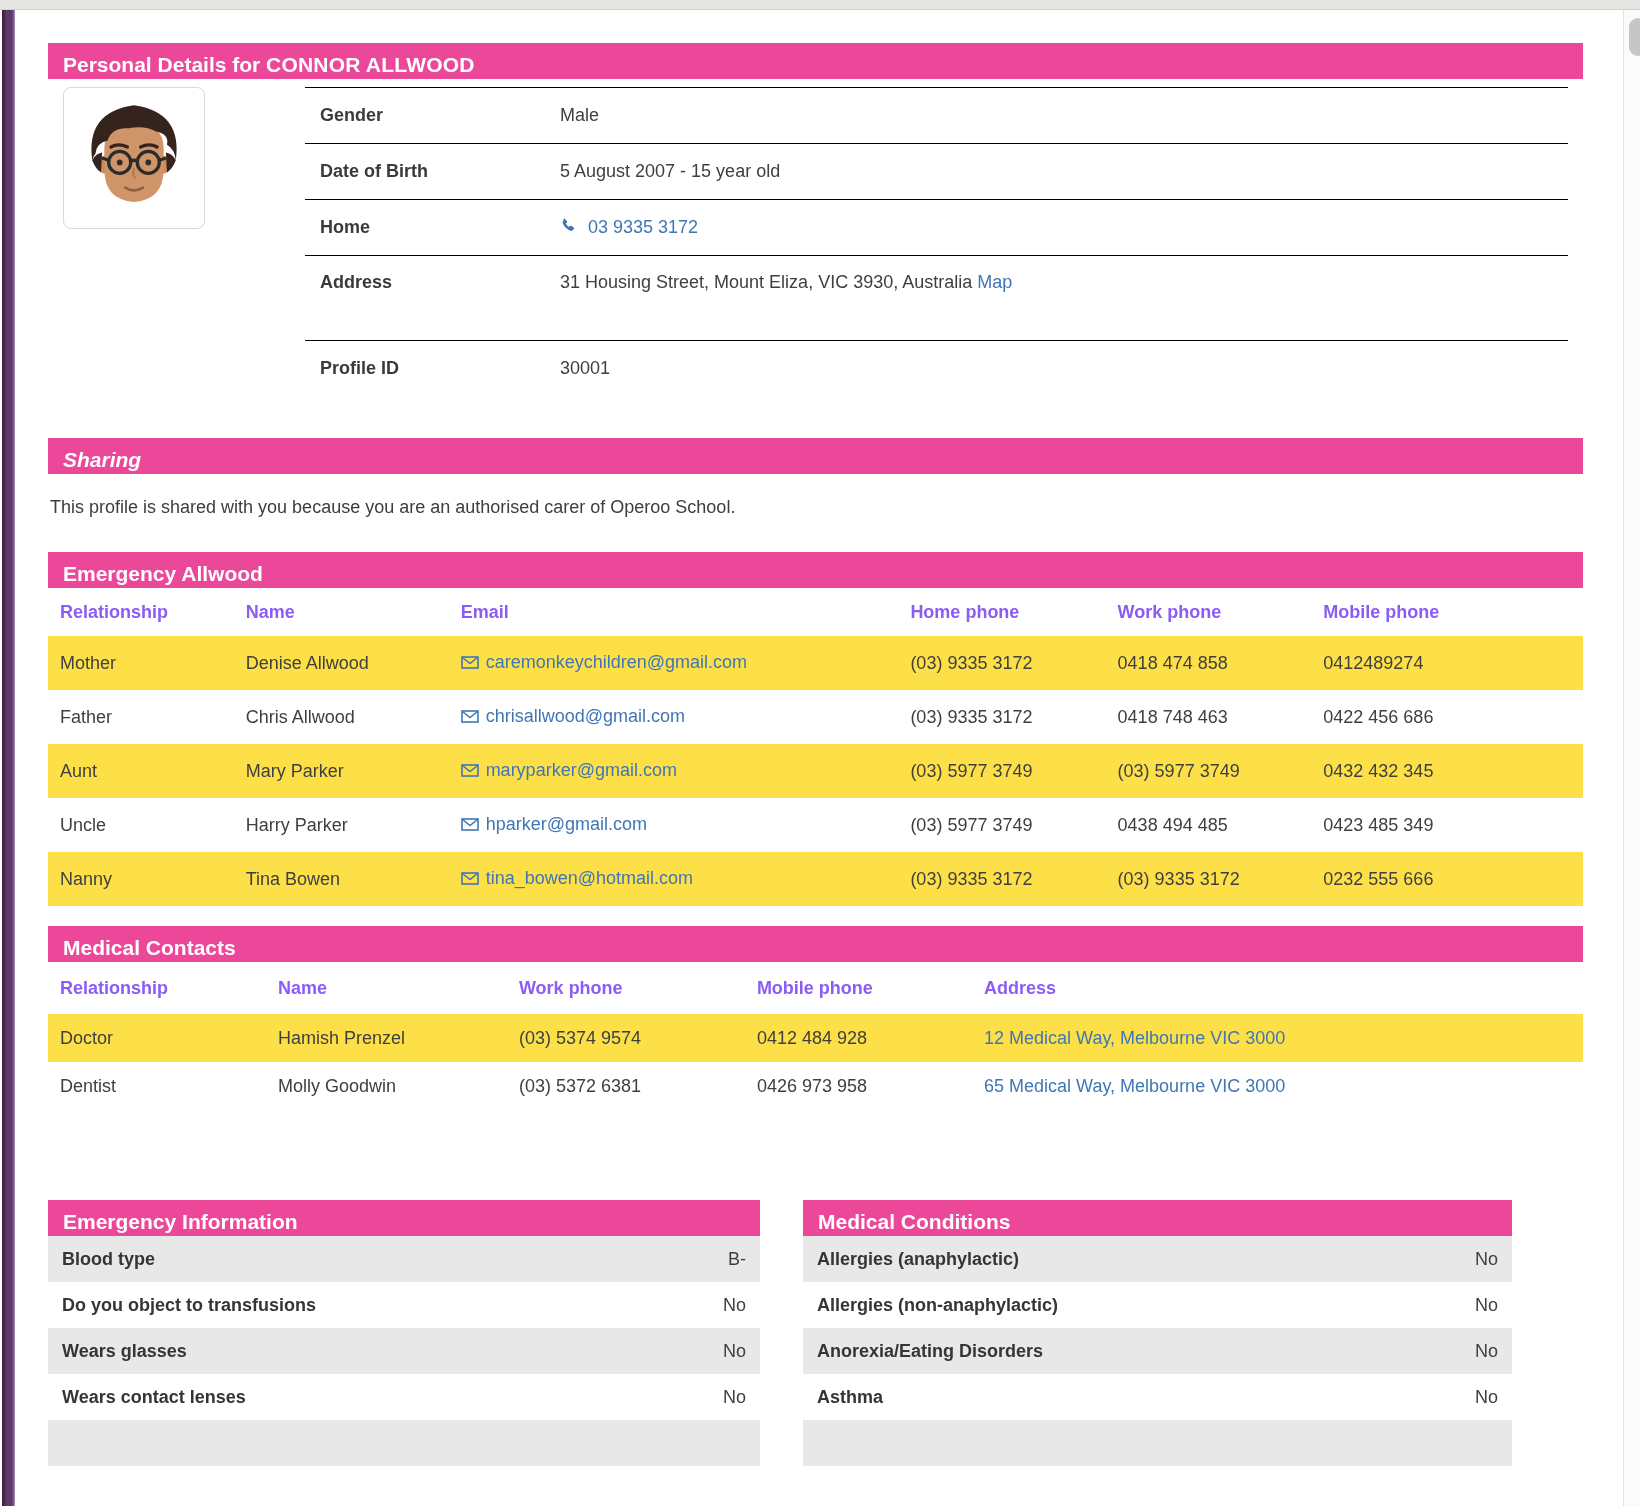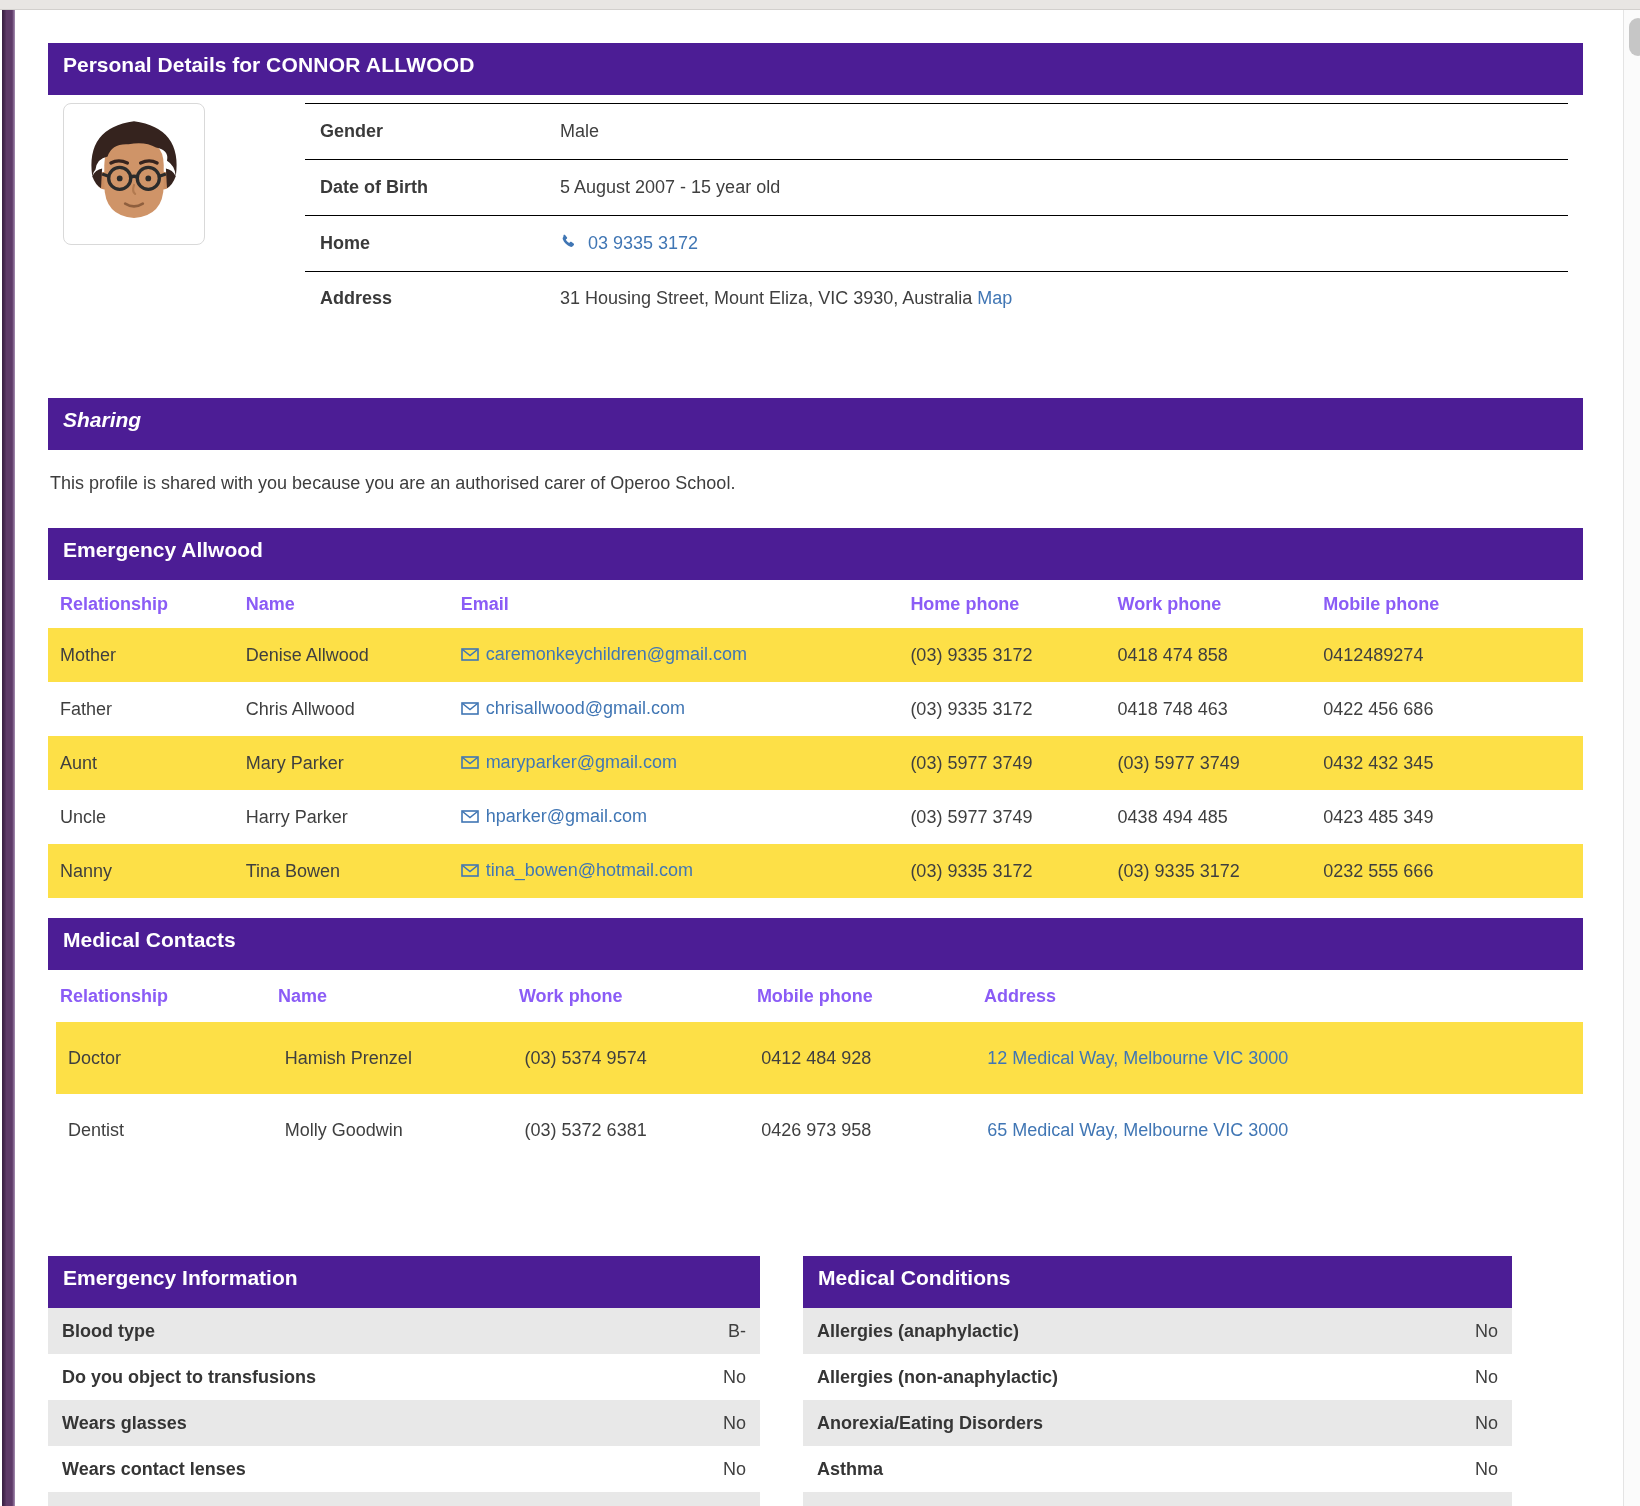--- a/index.html
+++ b/index.html
@@ -11,21 +11,21 @@
                background:#e8e6e3; border-bottom:1px solid #d2d0cd; z-index:5; }
   .left-stripe { position:absolute; top:10px; left:2px; width:13px; height:1496px;
                  background:linear-gradient(to right,#3c2145 8%, #5e3a68 35%, #5e3a68 78%, #a88fb3 100%); z-index:5; }
   .scrollbar { position:absolute; top:10px; right:0; width:17px; height:1496px;
                background:#fbfbfb; border-left:1px solid #e4e4e4; z-index:5; }
   .scroll-thumb { position:absolute; top:8px; right:-7px; width:18px; height:38px;
                   border-radius:9px; background:#c6c6c6; }
 
   .content { position:relative; margin-left:48px; width:1535px; }
 
-  .section-bar { background:#4c1d95; color:#ffffff; height:52px; line-height:44px;
+  .section-bar { background:#ec4899; color:#ffffff; height:36px; line-height:44px;
                  padding-left:15px; font-size:21px; font-weight:700; }
   .section-bar .heavy { font-weight:800; letter-spacing:.2px; }
 
   
   .pd-bar { margin-top:43px; }
   .pd-body { display:flex; margin-top:8px; }
   .avatar-box { width:142px; height:142px; margin-left:15px; border:1px solid #d9d9d9;
                 border-radius:8px; background:#fff; overflow:hidden; flex:none;
                 display:flex; align-items:center; justify-content:center; }
   .avatar-box svg { width:132px; height:132px; }
@@ -49,21 +49,21 @@
   .t-row.zebra { background:#fde047; }
   .cell { padding:0 12px; white-space:nowrap; overflow:hidden; }
   
   .ec-c1{width:12.1%;} .ec-c2{width:14%;} .ec-c3{width:29.3%;}
   .ec-c4{width:13.5%;} .ec-c5{width:13.4%;} .ec-c6{width:17.7%;}
   
   .mc-bar { margin-top:20px; }
   .mc-c1{width:14.2%;} .mc-c2{width:15.7%;} .mc-c3{width:15.5%;}
   .mc-c4{width:14.8%;} .mc-c5{width:39.8%;}
   .mc-head { height:52px; }
-  .mc-row { height:72px;margin-left:8px; }
+  .mc-row { height:48px; }
 
   
   .bottom-grid { display:flex; margin-top:90px; gap:43px; width:1464px; }
   .panel-left { width:712px; flex:none; }
   .panel-right { width:709px; flex:none; }
   .kv-row { display:flex; justify-content:space-between; align-items:center;
             height:46px; padding:0 14px; font-size:18px; }
   .kv-row.zebra { background:#e8e8e8; }
   .kv-label { font-weight:700; color:#353535; }
   .kv-value { color:#3f3f3f; }
@@ -128,20 +128,24 @@
           </span><a class="link" href="#">03 9335 3172</a>
         </div>
       </div>
       <div class="pd-row tall">
         <div class="pd-label">Address</div>
         <div class="pd-value">
           <span>31 Housing Street, Mount Eliza, VIC 3930, Australia</span>
           <a class="link" href="#">Map</a>
         </div>
       </div>
+      <div class="pd-row">
+        <div class="pd-label">Profile ID</div>
+        <div class="pd-value">30001</div>
+      </div>
     </div>
   </div>
 
   <div class="section-bar sharing-bar">Sharing</div>
   <div class="sharing-text">This profile is shared with you because you are an authorised carer of Operoo School.</div>
 
   <div class="section-bar ec-bar">Emergency Allwood</div>
   <div>
     <div class="t-head">
       <div class="cell ec-c1">Relationship</div>

